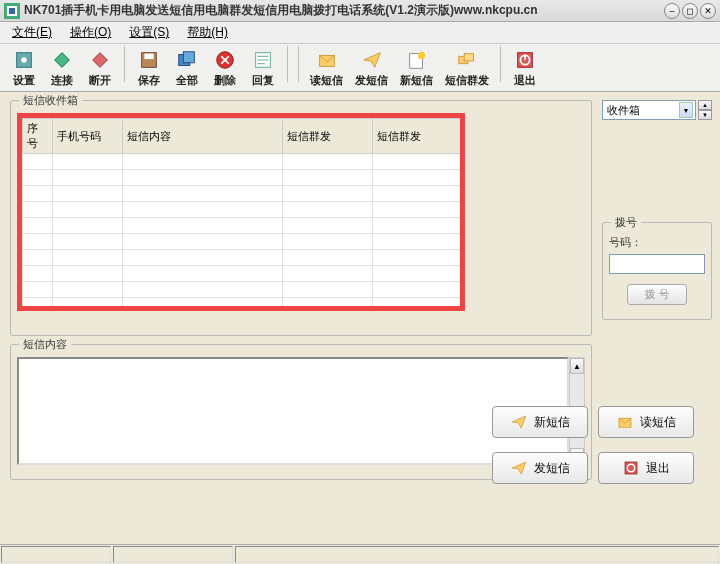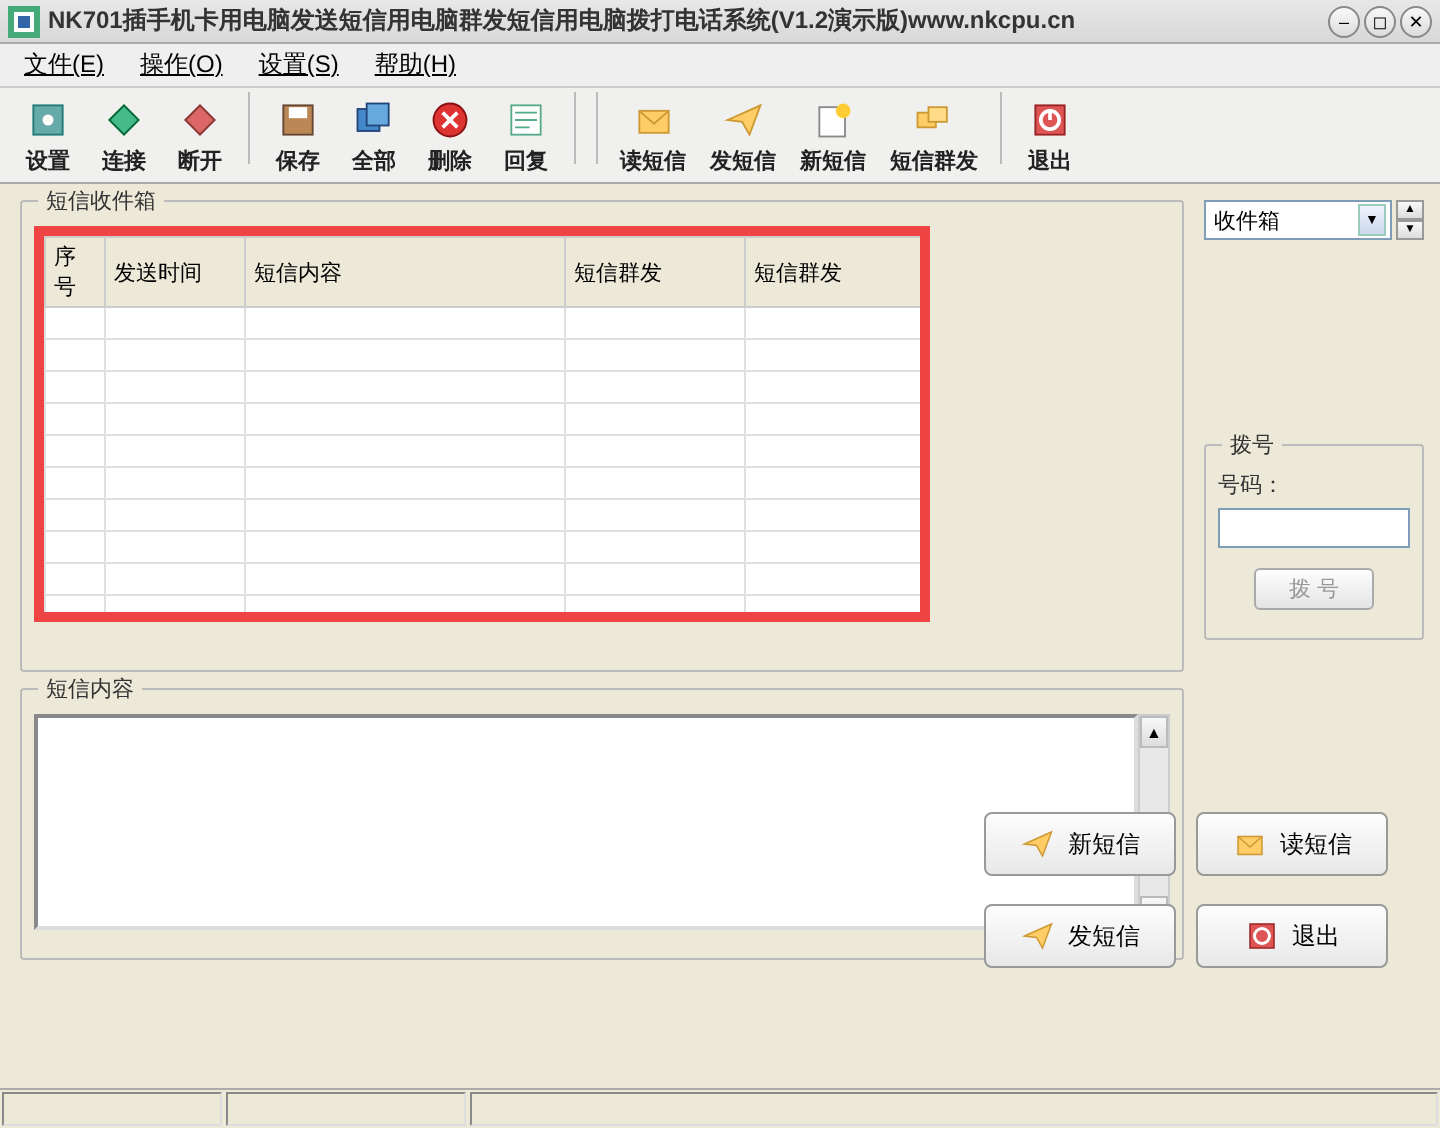--- a/index.html
+++ b/index.html
@@ -171,21 +171,21 @@
           <colgroup>
               <col style="width:30px">
               <col style="width:70px">
               <col style="width:160px">
               <col style="width:90px">
               <col style="width:90px">
             </colgroup>
           <thead>
               <tr>
             <th>序号</th>
-            <th>发送时间</th>
+            <th>手机号码</th>
             <th>短信内容</th>
             <th>短信群发</th>
             <th>短信群发</th>
           </tr>
             </thead>
           <tbody id="inbox-body">
               <tr>
                 <td></td>
                 <td></td>
                 <td></td>

